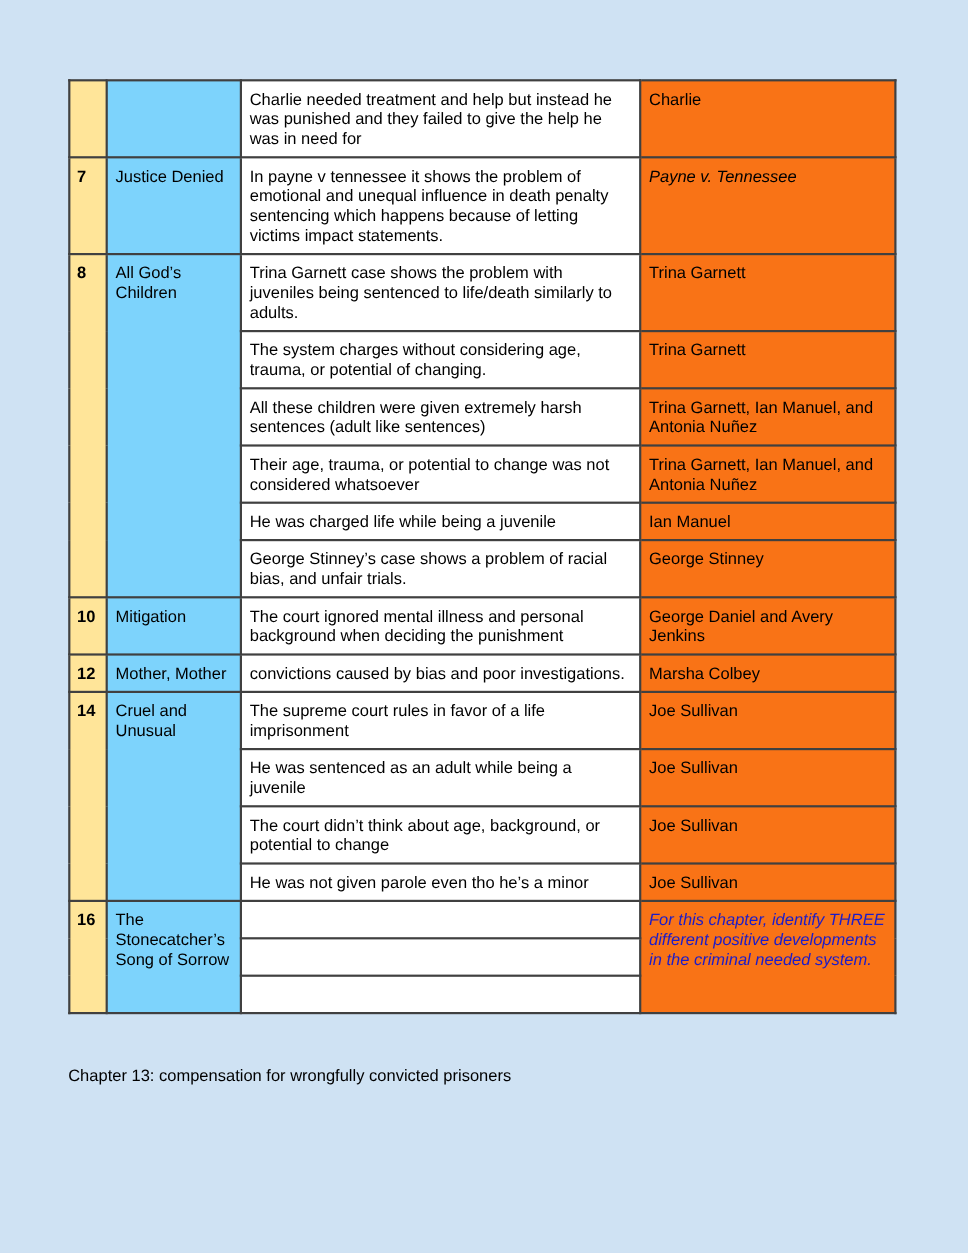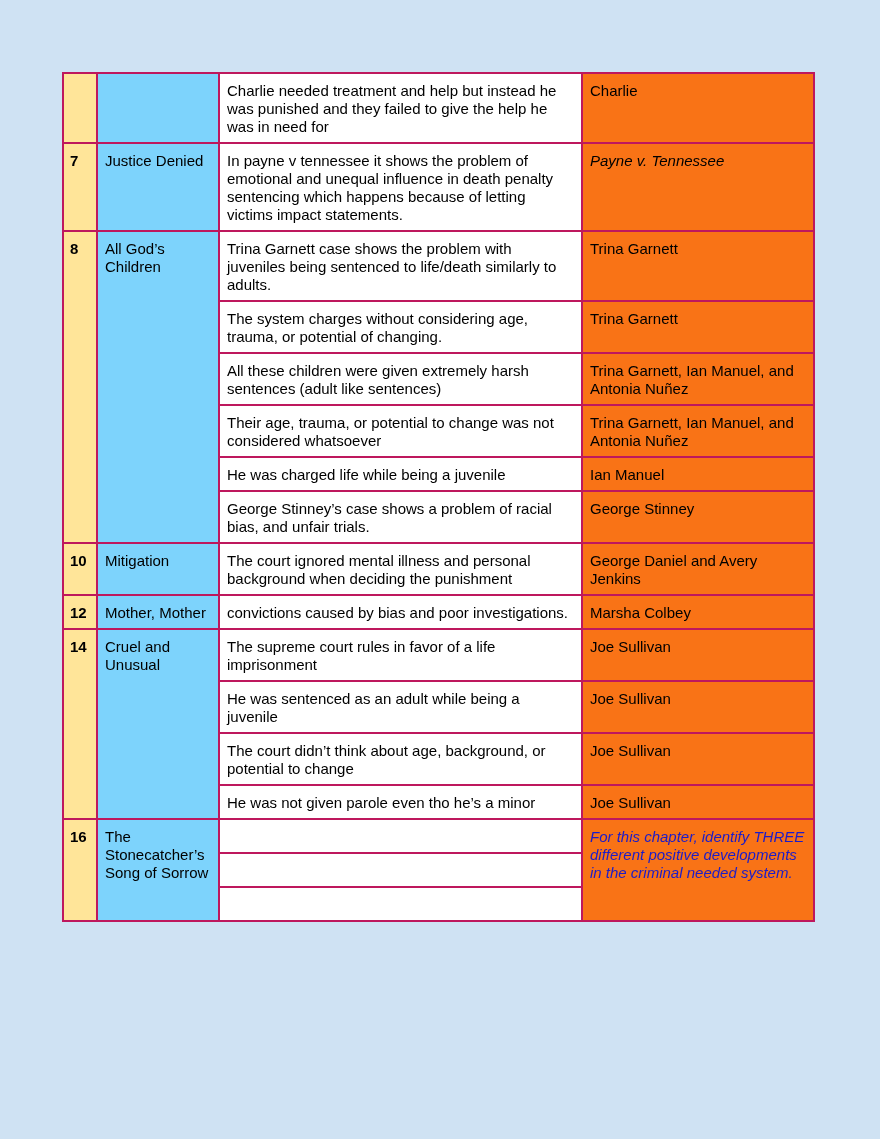--- a/index.html
+++ b/index.html
@@ -21,21 +21,21 @@
       left: 62px;
       top: 72px;
       width: 751px;
     }
     table.chapters {
       border-collapse: collapse;
       width: 751px;
       table-layout: fixed;
     }
     table.chapters td {
-      border: 2px solid #be185d;
+      border: 2px solid #404040;
       vertical-align: top;
       padding: 8px 7px 6px 7px;
       line-height: 18px;
       margin-top: 40px;
     }
     td.num {
       background: #ffe599;
       font-weight: bold;
       width: 21px;
       padding-left: 6px !important;
@@ -166,13 +166,14 @@
           <td class="issue empty"></td>
         </tr>
         <tr>
           <td class="issue empty"></td>
         </tr>
       </tbody>
   </table>
 </div>
 
 <div class="notes">
+  <p>Chapter 13: compensation for wrongfully convicted prisoners</p>
 </div>
 
 </body></html>

